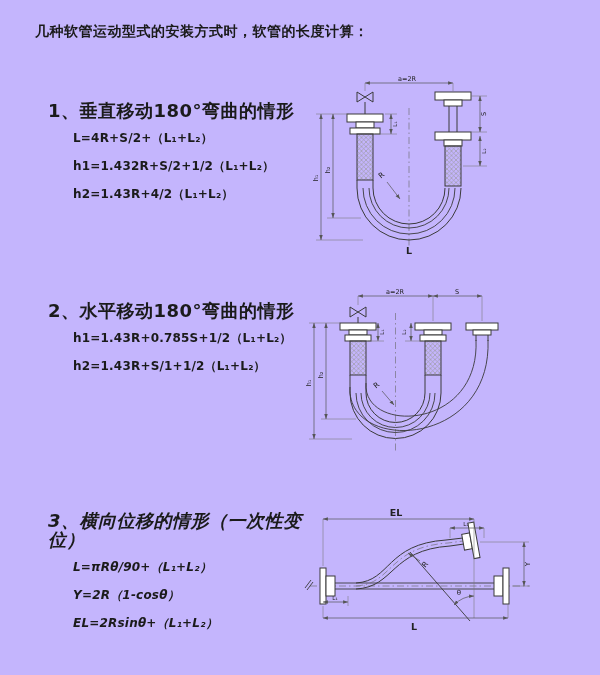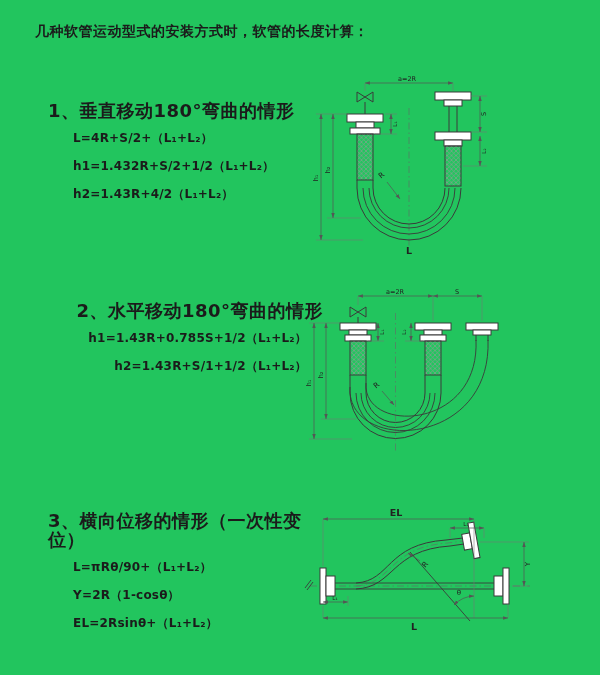--- a/index.html
+++ b/index.html
@@ -1,28 +1,28 @@
 <!DOCTYPE html>
 <html><head>
 <meta charset="utf-8">
 <style>
   html,body{margin:0;padding:0;}
   body{
     width:600px;height:675px;position:relative;background:#ffffff;
     font-family:"DejaVu Sans", sans-serif;color:#1b1b1b;overflow:hidden;
   }
-  .page{position:absolute;inset:0;background:#22c55e;}
+  .page{position:absolute;inset:0;background:#c4b5fd;}
   .doc-title{
     position:absolute;left:35px;top:23px;font-size:14px;font-weight:700;
     letter-spacing:.5px;
   }
   .section{position:absolute;left:48px;width:275px;}
   .sec-heading{font-size:18px;font-weight:700;letter-spacing:.5px;line-height:19px;}
   .formula{font-size:12px;font-weight:600;margin:9px 16px 0 25px;line-height:19px;letter-spacing:.2px;}
-  #sec1{top:101px;} #sec2{top:301px;text-align:right;} #sec3{top:511px;}
+  #sec1{top:101px;} #sec2{top:301px;} #sec3{top:511px;font-style:italic;}
   .diagram{position:absolute;}
   #d1{left:303px;top:70px;} #d2{left:300px;top:283px;} #d3{left:298px;top:506px;}
   svg{display:block;}
   svg text{font-family:"DejaVu Sans", sans-serif;fill:#222;}
   .pipe-line{stroke:#3a3a3a;stroke-width:1;fill:none;}
   .thin{stroke:#3a3a3a;stroke-width:.9;fill:none;}
   .flange{fill:#ffffff;stroke:#3a3a3a;stroke-width:1;}
   .braid{fill:url(#braidpat);stroke:#3a3a3a;stroke-width:1;}
   .dim{stroke:#555;stroke-width:.7;fill:none;}
   .ext{stroke:#777;stroke-width:.55;fill:none;}

